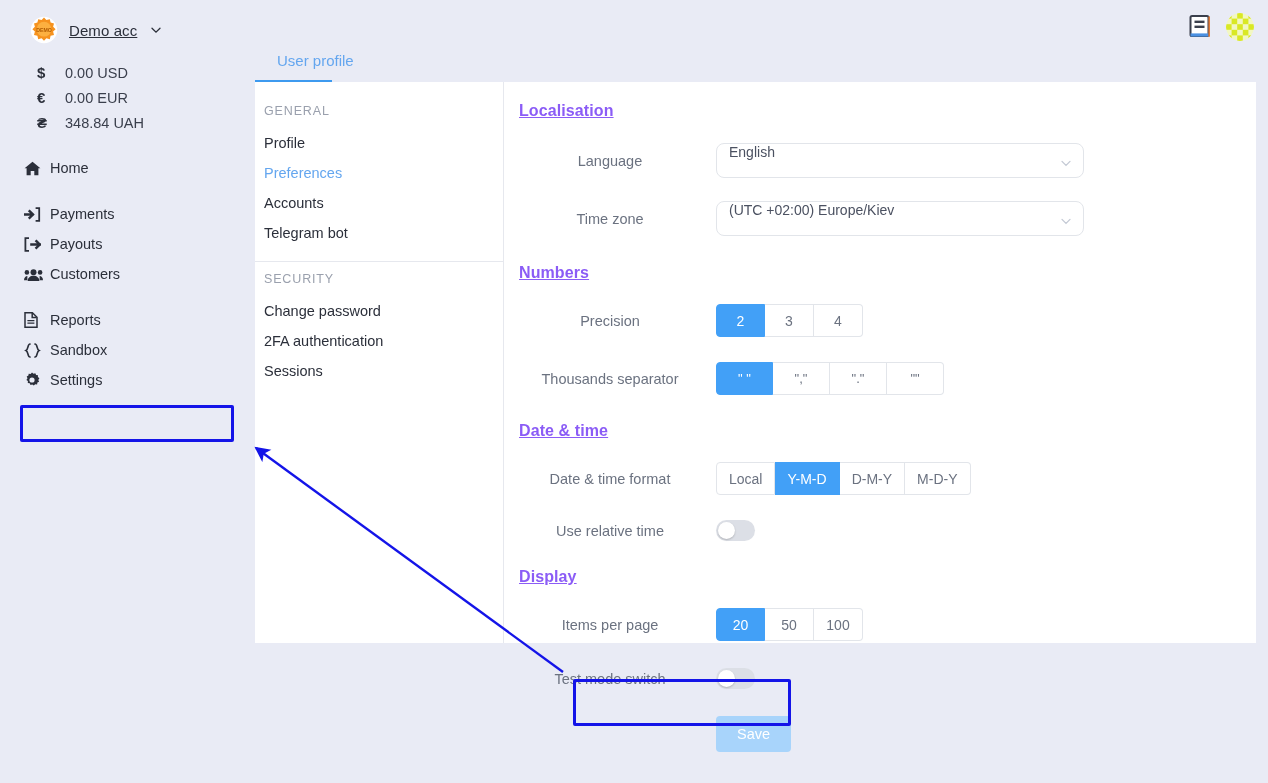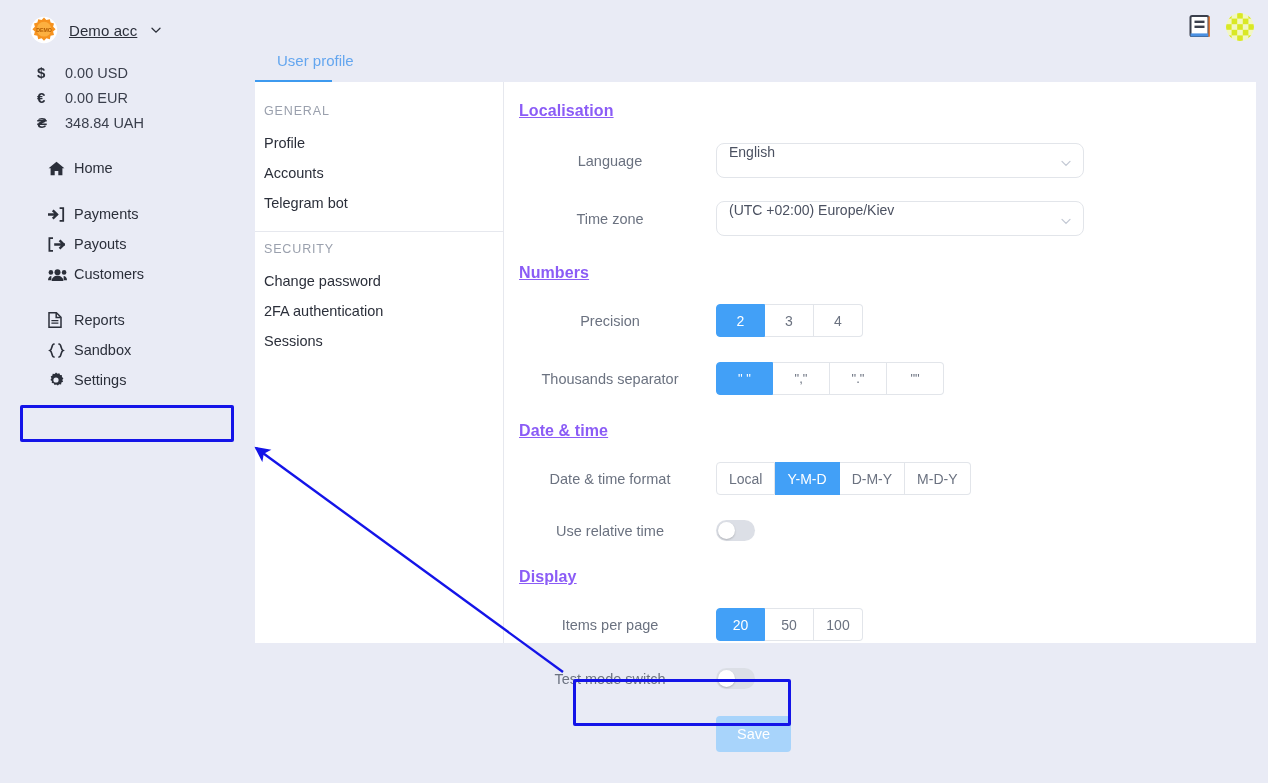--- a/index.html
+++ b/index.html
@@ -36,21 +36,21 @@
   }
   .bal-sym {
     width: 28px; font-size: 15px; color: #2b2f3a; font-weight: 700;
     text-align: left; flex: 0 0 28px;
   }
   .bal-val { font-size: 14.5px; color: #3a3f4c; }
 
   .nav { margin-top: 18px; }
   .nav-group { margin-bottom: 16px; }
   .nav-item {
-    display: flex; align-items: center; height: 30px; padding-left: 48px;
+    display: flex; align-items: center; height: 30px; padding-left: 24px;
     cursor: pointer;
   }
   .nav-ico {
     width: 26px; flex: 0 0 26px; display: flex; align-items: center;
     color: #2b2f3a;
   }
   .nav-ico svg { display:block; }
   .nav-label { font-size: 14.5px; color: #2b2f3a; }
 
   
@@ -322,20 +322,21 @@
         </g>
       </svg>
     </span>
   </div>
 
   <div class="card">
 
     <div class="submenu">
       <div class="sm-head">GENERAL</div>
       <div class="sm-item">Profile</div>
+      <div class="sm-item active">Preferences</div>
       <div class="sm-item">Accounts</div>
       <div class="sm-item">Telegram bot</div>
       <div class="sm-divider"></div>
       <div class="sm-head">SECURITY</div>
       <div class="sm-item">Change password</div>
       <div class="sm-item">2FA authentication</div>
       <div class="sm-item">Sessions</div>
     </div>
 
     <div class="content">

